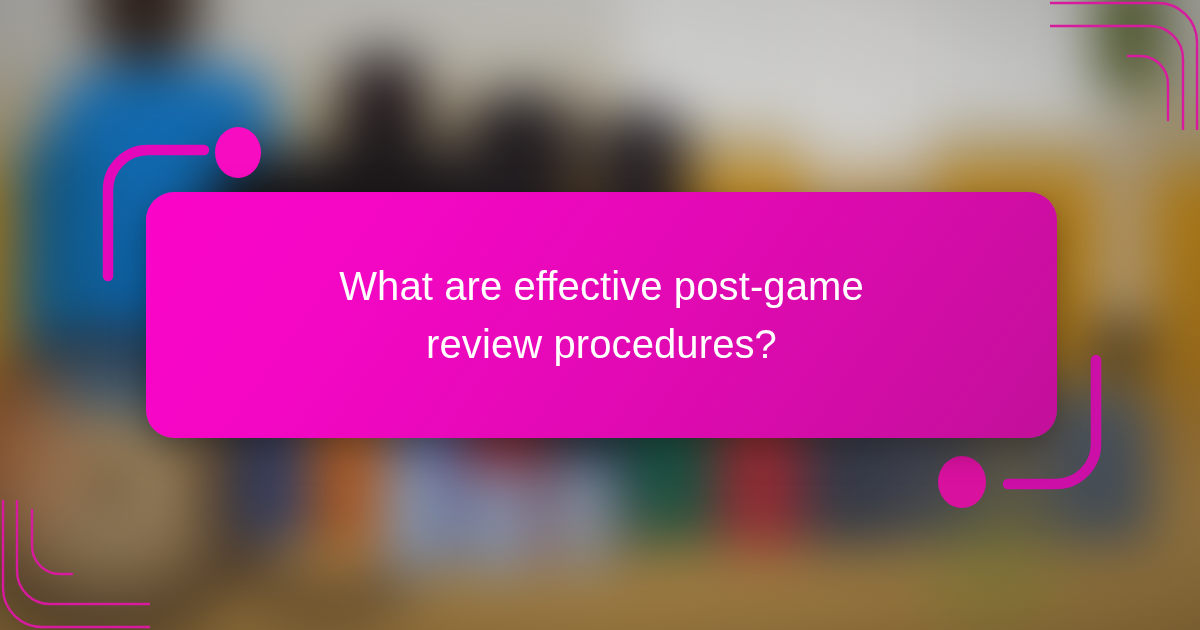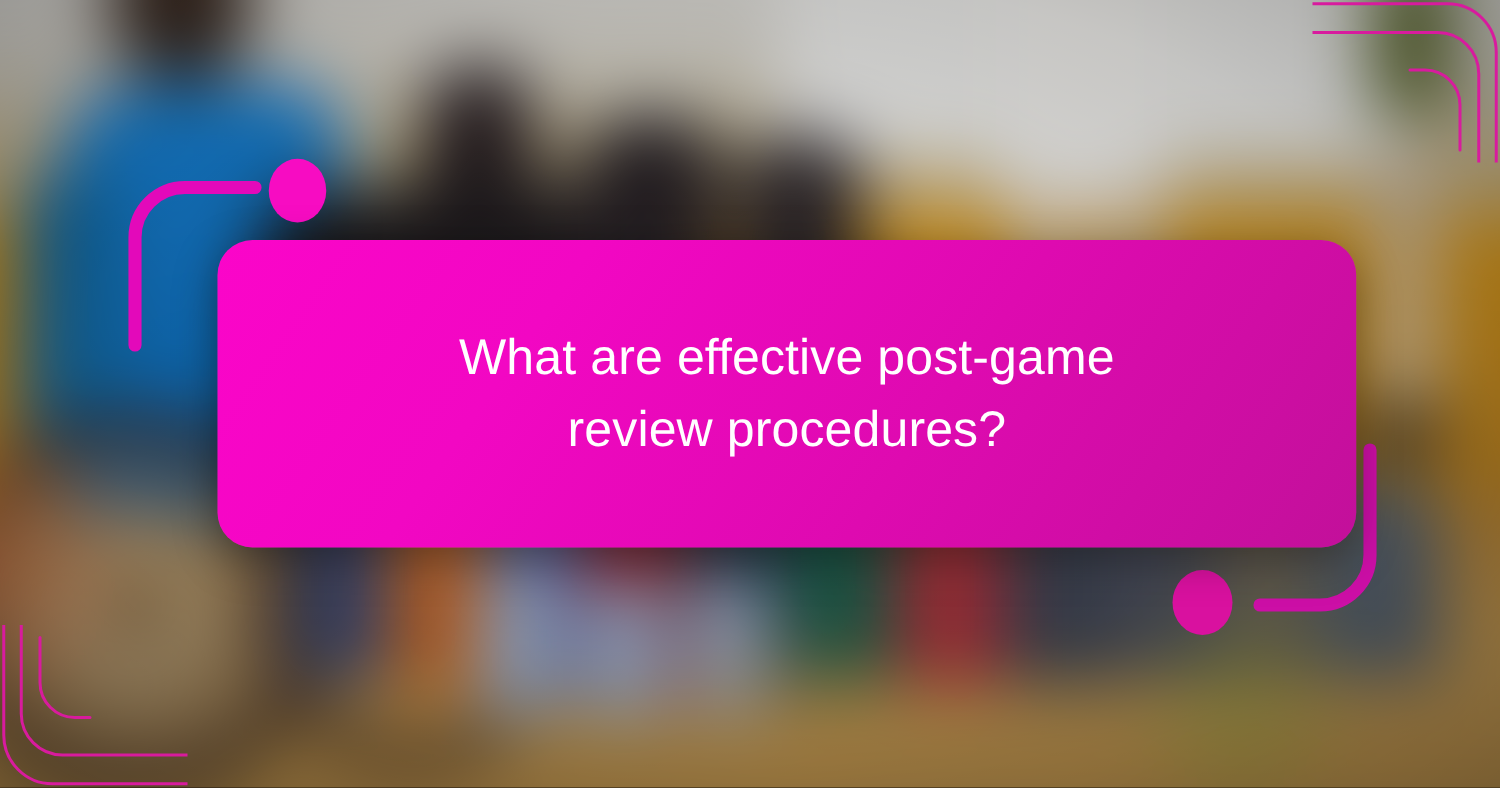--- a/index.html
+++ b/index.html
@@ -150,21 +150,20 @@
   .card {
     position:absolute;
     left:146px; top:192px;
     width:911px; height:246px;
     border-radius:28px;
     background:linear-gradient(125deg,
                #FB05C9 0%, #F207C3 28%, #DE0AB0 62%, #C2109A 100%);
     box-shadow:0 10px 34px rgba(0,0,0,.34);
     display:flex; align-items:center; justify-content:center;
     padding:0 56px;
-    margin-left:28px;
   }
   .card-text {
     color:#ffffff;
     font-family:"Liberation Sans", sans-serif;
     font-size:40px;
     font-weight:400;
     line-height:1.45;
     text-align:center;
     letter-spacing:.1px;
     max-width:640px;

